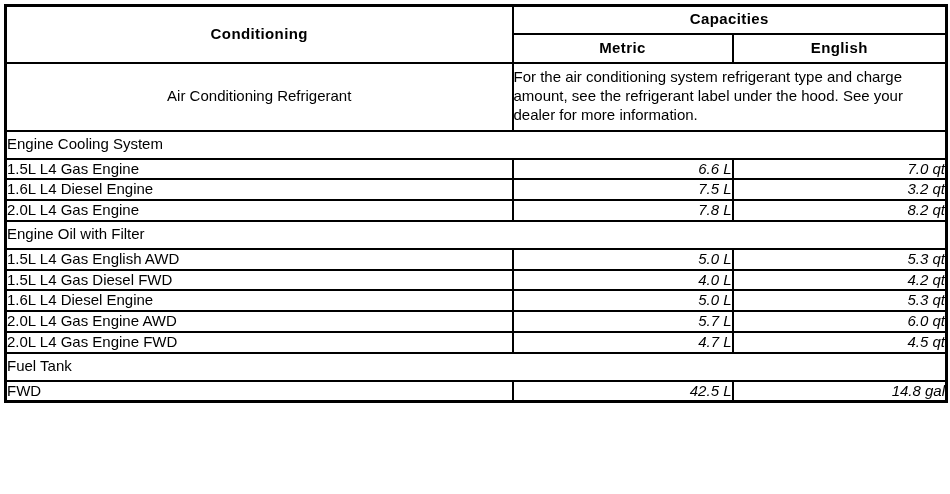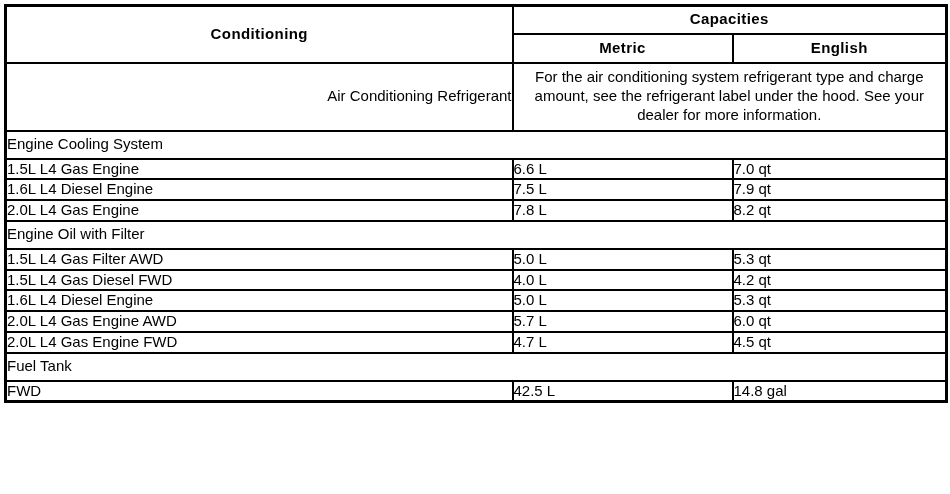--- a/index.html
+++ b/index.html
@@ -35,38 +35,38 @@
     font-weight: bold;
     text-align: center;
     letter-spacing: 0.4px;
   }
   tr.row-h1 { height: 28px; }
   tr.row-h2 { height: 29px; }
   tr.row-ac { height: 68px; }
   tr.row-section { height: 28px; }
   tr.row-data { height: 18px; }
   .app-cell {
-    text-align: right;
+    text-align: center;
     padding-left: 8px;
     padding-right: 6px;
   }
   .sub-cell {
     text-align: left;
     padding-left: 27px;
     padding-right: 6px;
   }
   .section-cell {
     text-align: left;
     padding-left: 8px;
   }
   .val-cell {
-    text-align: left;
+    text-align: right;
+    font-style: italic;
   }
   .note-cell {
-    text-align: center;
     padding: 2px 12px;
   }
 </style>
 </head>
 <body>
 
 <table class="capacities-table">
   <colgroup>
     <col style="width:507px">
     <col style="width:220px">
@@ -91,33 +91,33 @@
       <td colspan="3" class="section-cell">Engine Cooling System</td>
     </tr>
     <tr class="row-data">
       <td class="sub-cell">1.5L L4 Gas Engine</td>
       <td class="val-cell">6.6 L</td>
       <td class="val-cell">7.0 qt</td>
     </tr>
     <tr class="row-data">
       <td class="sub-cell">1.6L L4 Diesel Engine</td>
       <td class="val-cell">7.5 L</td>
-      <td class="val-cell">7.9 qt</td>
+      <td class="val-cell">3.2 qt</td>
     </tr>
     <tr class="row-data">
       <td class="sub-cell">2.0L L4 Gas Engine</td>
       <td class="val-cell">7.8 L</td>
       <td class="val-cell">8.2 qt</td>
     </tr>
 
     <tr class="row-section">
       <td colspan="3" class="section-cell">Engine Oil with Filter</td>
     </tr>
     <tr class="row-data">
-      <td class="sub-cell">1.5L L4 Gas Filter AWD</td>
+      <td class="sub-cell">1.5L L4 Gas English AWD</td>
       <td class="val-cell">5.0 L</td>
       <td class="val-cell">5.3 qt</td>
     </tr>
     <tr class="row-data">
       <td class="sub-cell">1.5L L4 Gas Diesel FWD</td>
       <td class="val-cell">4.0 L</td>
       <td class="val-cell">4.2 qt</td>
     </tr>
     <tr class="row-data">
       <td class="sub-cell">1.6L L4 Diesel Engine</td>

